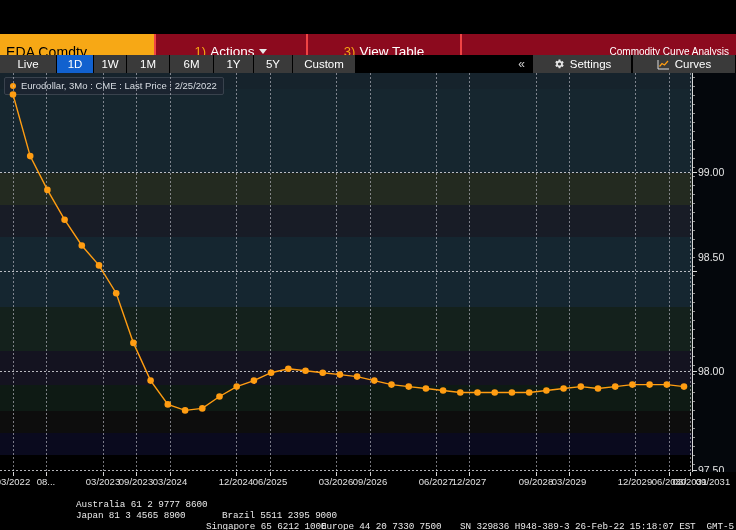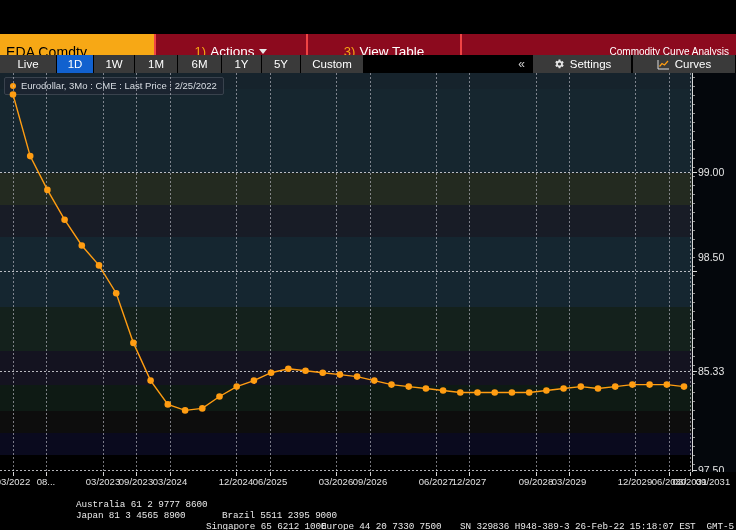--- a/index.html
+++ b/index.html
@@ -108,21 +108,21 @@
     border-right: 1px solid #000000;
     box-sizing: border-box;
     white-space: nowrap;
   }
   .tbtn.sel {
     background: #1161cf;
     color: #ffffff;
   }
   .tb-live { width: 57px; }
   .tb-1d { width: 37px; }
-  .tb-1w { width: 41px; text-align: center; }
+  .tb-1w { width: 33px; text-align: center; }
   .tb-1m { width: 43px; }
   .tb-6m { width: 44px; }
   .tb-1y { width: 40px; text-align: right; }
   .tb-5y { width: 39px; }
   .tb-custom { width: 63px; }
   .tb-spacer { flex: 1; background: #000000; }
 
   .tb-collapse {
     width: 21px;
     background: #000000;
@@ -433,21 +433,21 @@
           <circle cx="684.0" cy="313.6" r="3.3" fill="#ff9d12"></circle>
         </svg>
       </div>
     <div class="axis-right"></div>
     <div class="ylabels" id="ylabels">
         <div class="ytick" style="top: 99px;"></div>
         <div class="ylab" style="top: 99px;">99.00</div>
         <div class="ytick" style="top: 198px;"></div>
         <div class="ylab" style="top: 184px;">98.50</div>
         <div class="ytick" style="top: 298px;"></div>
-        <div class="ylab" style="top: 298px;">85.33</div>
+        <div class="ylab" style="top: 298px;">98.00</div>
         <div class="ytick" style="top: 397px;"></div>
         <div class="ylab" style="top: 397px;">97.50</div>
         <div class="ytick" style="top: 4px; width: 2px; background: rgb(140, 140, 140);"></div>
         <div class="ytick" style="top: 13px; width: 2px; background: rgb(140, 140, 140);"></div>
         <div class="ytick" style="top: 22px; width: 2px; background: rgb(140, 140, 140);"></div>
         <div class="ytick" style="top: 31px; width: 2px; background: rgb(140, 140, 140);"></div>
         <div class="ytick" style="top: 40px; width: 2px; background: rgb(140, 140, 140);"></div>
         <div class="ytick" style="top: 49px; width: 2px; background: rgb(140, 140, 140);"></div>
         <div class="ytick" style="top: 58px; width: 2px; background: rgb(140, 140, 140);"></div>
         <div class="ytick" style="top: 67px; width: 2px; background: rgb(140, 140, 140);"></div>

